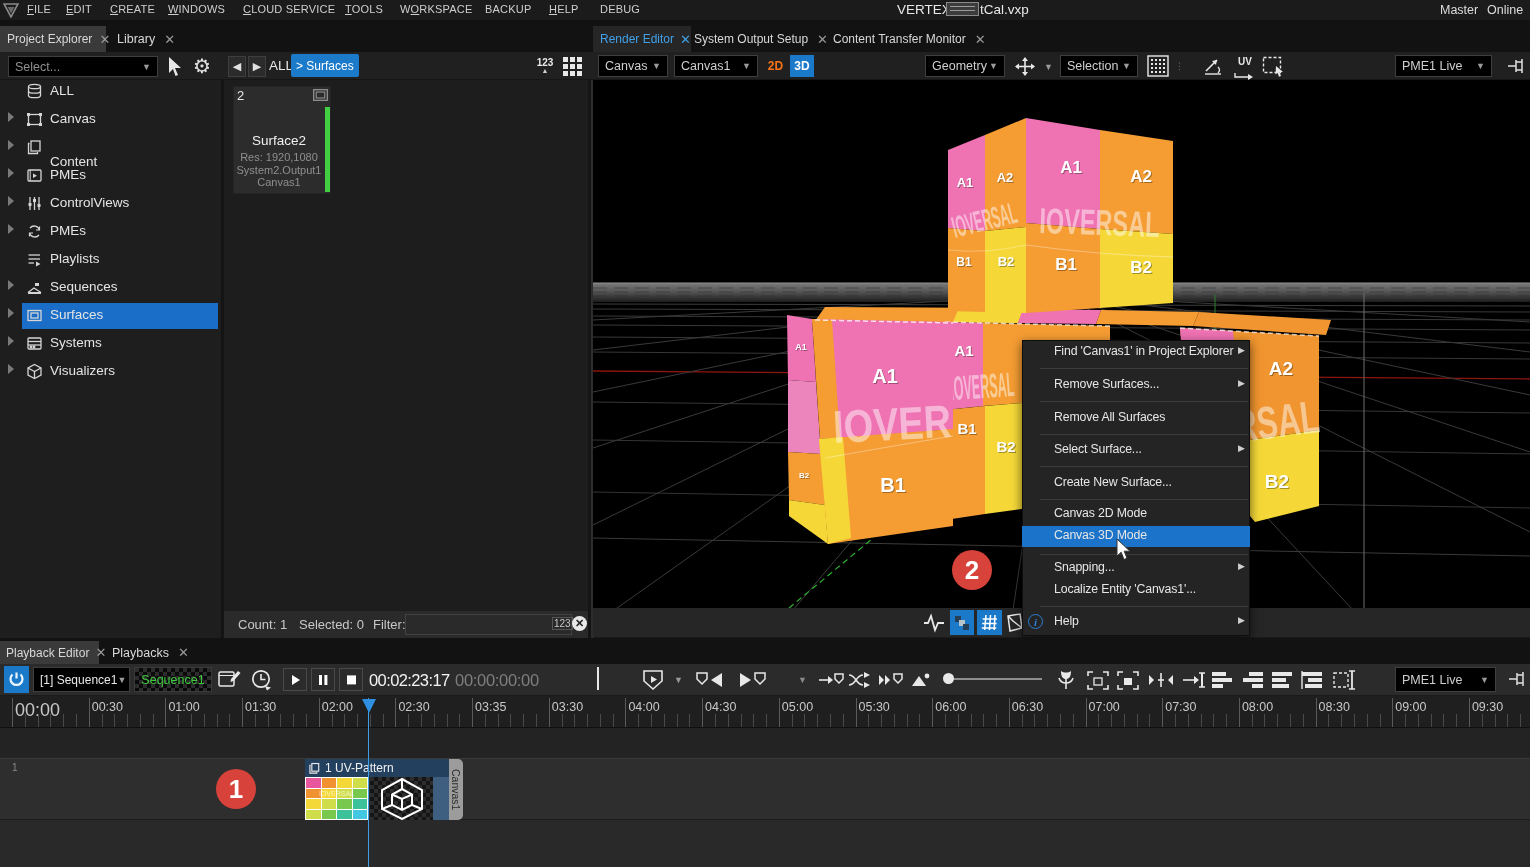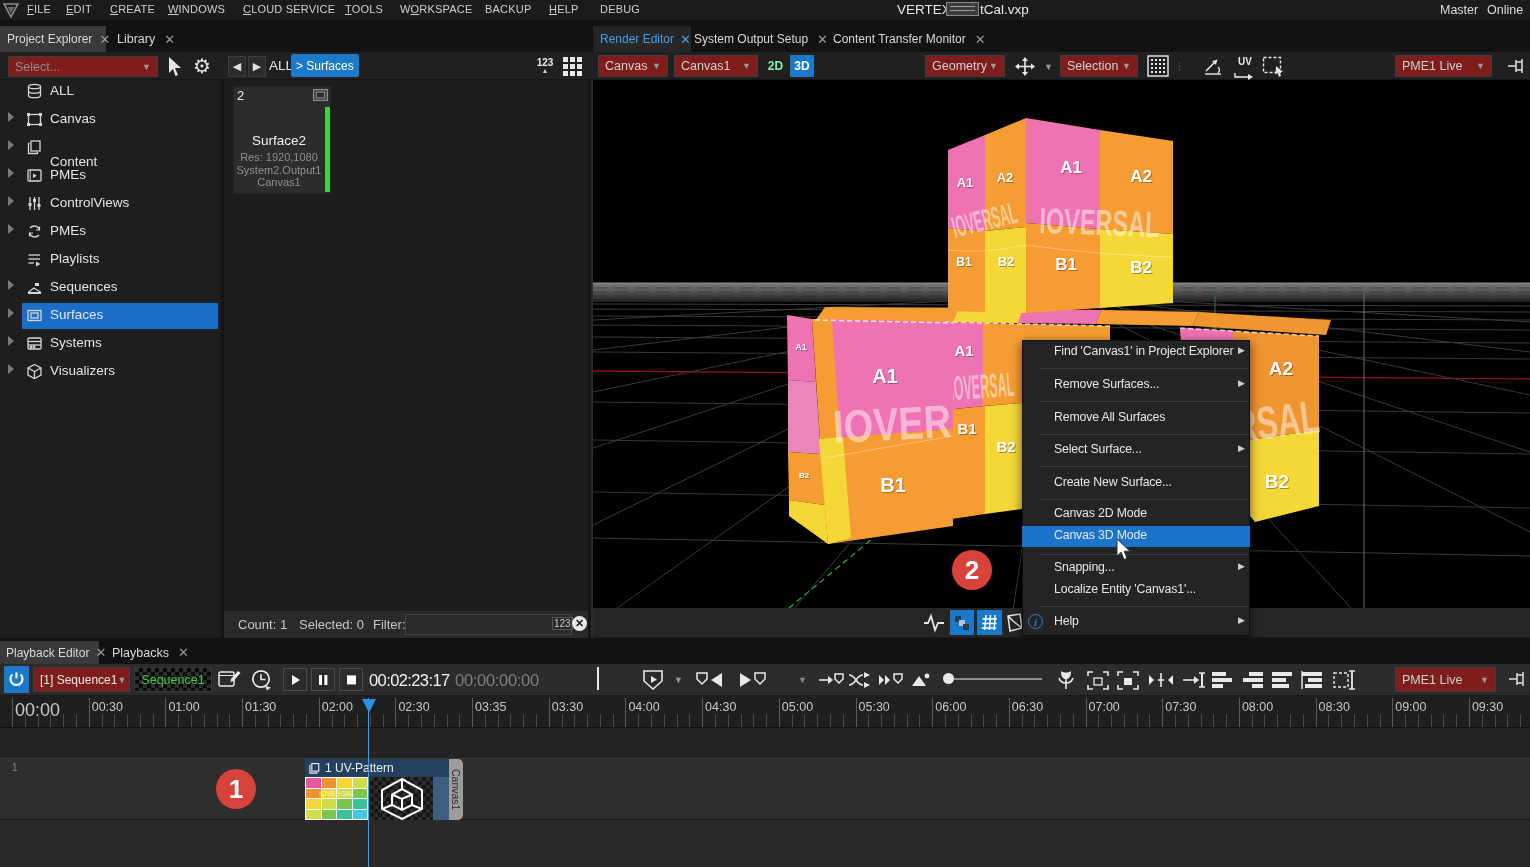--- a/index.html
+++ b/index.html
@@ -1,18 +1,18 @@
 <!DOCTYPE html>
 <html><head><meta charset="utf-8">
 <style>
 *{margin:0;padding:0;box-sizing:border-box;}
 html,body{width:1530px;height:867px;overflow:hidden;background:#1a1a1a;font-family:"Liberation Sans",sans-serif;}
 .abs{position:absolute;}
 #root{position:relative;width:1530px;height:867px;background:#1a1a1a;color:#ddd;}
-.dd{background:#7f1d1d;border:1px solid #3e3e3e;color:#cfcfcf;font-size:12.5px;display:flex;align-items:center;padding:0 6px;white-space:nowrap;overflow:hidden;}
+.dd{background:#000000;border:1px solid #3e3e3e;color:#cfcfcf;font-size:12.5px;display:flex;align-items:center;padding:0 6px;white-space:nowrap;overflow:hidden;}
 .dd .car{margin-left:auto;color:#9a9a9a;font-size:9px;}
 .btn{background:#2b2b2b;border:1px solid #3e3e3e;display:flex;align-items:center;justify-content:center;}
 .tbtn{background:transparent;display:flex;align-items:center;justify-content:center;}
 .bluebtn{background:#1b79ca;display:flex;align-items:center;justify-content:center;}
 .tab{display:flex;align-items:center;font-size:12.5px;color:#d8d8d8;white-space:nowrap;}
 .x{color:#9a9a9a;font-size:13px;margin-left:9px;}
 .sep{position:absolute;height:1px;background:#3d3d3d;}
 .redc{position:absolute;width:40px;height:40px;border-radius:50%;background:#d7423b;color:#fff;font-size:26px;font-weight:bold;display:flex;align-items:center;justify-content:center;}
 </style></head><body>
 <div id="root">
@@ -67,21 +67,21 @@
         <rect x="2" y="9" width="5" height="5" fill="#e8e8e8"></rect>
         <rect x="9" y="9" width="5" height="5" fill="#e8e8e8"></rect>
         <rect x="16" y="9" width="5" height="5" fill="#e8e8e8"></rect>
         <rect x="2" y="16" width="5" height="5" fill="#e8e8e8"></rect>
         <rect x="9" y="16" width="5" height="5" fill="#e8e8e8"></rect>
         <rect x="16" y="16" width="5" height="5" fill="#e8e8e8"></rect>
       </svg>
     </div>
     <div class="abs dd" style="left:598px;top:55px;width:70px;height:22px;">Canvas<span class="car">▼</span></div>
     <div class="abs dd" style="left:674px;top:55px;width:84px;height:22px;">Canvas1<span class="car">▼</span></div>
-    <div class="abs tbtn" style="left:764px;top:55px;width:23px;height:22px;color:#86efac;font-size:12px;font-weight:bold;text-align:right;">2D</div>
+    <div class="abs tbtn" style="left:764px;top:55px;width:23px;height:22px;color:#f97316;font-size:12px;font-weight:bold;text-align:right;">2D</div>
     <div class="abs bluebtn" style="left:790px;top:55px;width:24px;height:22px;color:#fff;font-size:12px;font-weight:bold;">3D</div>
     <div class="abs dd" style="left:925px;top:55px;width:80px;height:22px;">Geometry<span class="car">▼</span></div>
     <svg class="abs" style="left:1015px;top:57px" width="20" height="19" viewBox="0 0 20 19">
 <g stroke="#e8e8e8" stroke-width="1.6">
         <line x1="10" y1="1" x2="10" y2="18"></line>
         <line x1="1" y1="9.5" x2="19" y2="9.5"></line>
       </g>
 <g fill="#e8e8e8">
         <path d="M10 0 L7 4 L13 4 Z"></path>
         <path d="M10 19 L7 15 L13 15 Z"></path>

